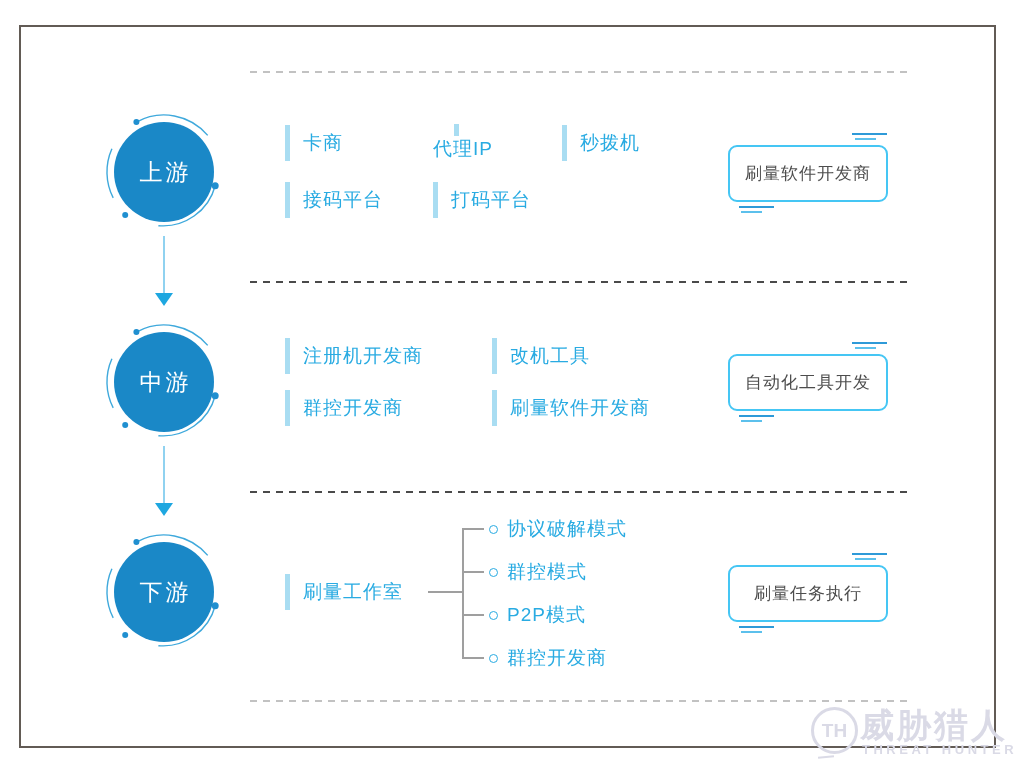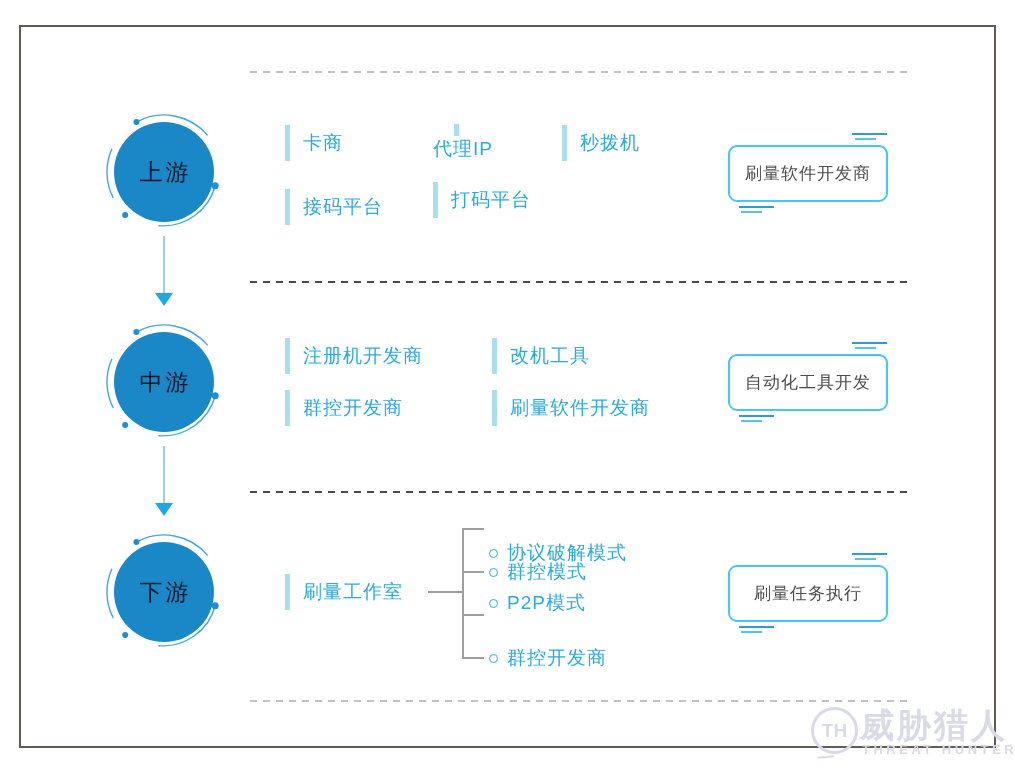--- a/index.html
+++ b/index.html
@@ -21,21 +21,21 @@
   body{font-family:"Liberation Sans","DejaVu Sans",sans-serif;}
   #canvas{position:relative;width:1015px;height:778px;background:#fff;overflow:hidden;}
   .frame{position:absolute;left:19px;top:25px;width:977px;height:723px;border:2px solid var(--frame);box-sizing:border-box;}
   .sep{position:absolute;left:250px;width:663px;height:2px;}
   .sep.light{background:repeating-linear-gradient(90deg,var(--dash-light) 0 7px,transparent 7px 13px);}
   .sep.dark{background:repeating-linear-gradient(90deg,var(--dash-dark) 0 7px,transparent 7px 13px);}
   .tier-circle{position:absolute;width:140px;height:140px;}
   .tier-circle svg{position:absolute;left:0;top:0;}
   .circle-core{position:absolute;left:20px;top:20px;width:100px;height:100px;border-radius:50%;
     background:var(--circle-blue);display:flex;align-items:center;justify-content:center;}
-  .circle-core span{color:#0f172a;font-size:23px;letter-spacing:3px;margin-left:3px;}
+  .circle-core span{color:#ffffff;font-size:23px;letter-spacing:3px;margin-left:3px;}
   .arrow-line{position:absolute;width:2px;background:var(--arrow-line);}
   .arrow-head{position:absolute;width:0;height:0;border-left:9px solid transparent;border-right:9px solid transparent;border-top:13px solid var(--arrow-head);}
   .item{position:absolute;display:flex;align-items:center;height:38px;}
   .item .bar{width:5px;height:36px;background:var(--bar-light);margin-right:13px;}
   .item .txt{font-size:19px;color:var(--cyan);letter-spacing:1px;white-space:nowrap;}
   .obox{position:absolute;left:728px;width:160px;height:57px;border:2px solid var(--box-border);
     border-radius:9px;box-sizing:border-box;background:#fff;display:flex;align-items:center;justify-content:center;}
   .obox span{font-size:17px;color:var(--box-text);letter-spacing:1px;}
   .sdash{position:absolute;height:2px;}
   .sdash.l{width:35px;background:#2e9ad8;}
@@ -115,21 +115,21 @@
     <span class="txt">卡商</span>
   </div>
   <div class="item" style="left:433px;top:124px;flex-direction:column;">
     <span class="bar"></span>
     <span class="txt">代理IP</span>
   </div>
   <div class="item" style="left:562px;top:124px;">
     <span class="bar"></span>
     <span class="txt">秒拨机</span>
   </div>
-  <div class="item" style="left:285px;top:188px;">
+  <div class="item" style="left:285px;top:181px;">
     <span class="bar"></span>
     <span class="txt">接码平台</span>
   </div>
   <div class="item" style="left:433px;top:181px;">
     <span class="bar"></span>
     <span class="txt">打码平台</span>
   </div>
 
   <div class="item" style="left:285px;top:337px;">
     <span class="bar"></span>
@@ -153,29 +153,29 @@
     <span class="txt">刷量工作室</span>
   </div>
 
   <div class="conn" style="left:428px;top:591px;width:35px;height:1.5px;"></div>
   <div class="conn" style="left:462px;top:528px;width:1.5px;height:130px;"></div>
   <div class="conn" style="left:462px;top:528px;width:22px;height:1.5px;"></div>
   <div class="conn" style="left:462px;top:571px;width:22px;height:1.5px;"></div>
   <div class="conn" style="left:462px;top:614px;width:22px;height:1.5px;"></div>
   <div class="conn" style="left:462px;top:657px;width:22px;height:1.5px;"></div>
 
-  <div class="branch" style="left:489px;top:534px;justify-content:space-between;">
+  <div class="branch" style="left:489px;top:510px;justify-content:space-between;">
     <span class="bullet"></span>
     <span class="txt">协议破解模式</span>
   </div>
   <div class="branch" style="left:489px;top:553px;">
     <span class="bullet"></span>
     <span class="txt">群控模式</span>
   </div>
-  <div class="branch" style="left:489px;top:584px;">
+  <div class="branch" style="left:489px;top:596px;">
     <span class="bullet"></span>
     <span class="txt">P2P模式</span>
   </div>
   <div class="branch" style="left:489px;top:639px;">
     <span class="bullet"></span>
     <span class="txt">群控开发商</span>
   </div>
 
   <div class="sdash l" style="left:852px;top:133px;"></div>
   <div class="sdash s" style="left:855px;top:138px;"></div>

